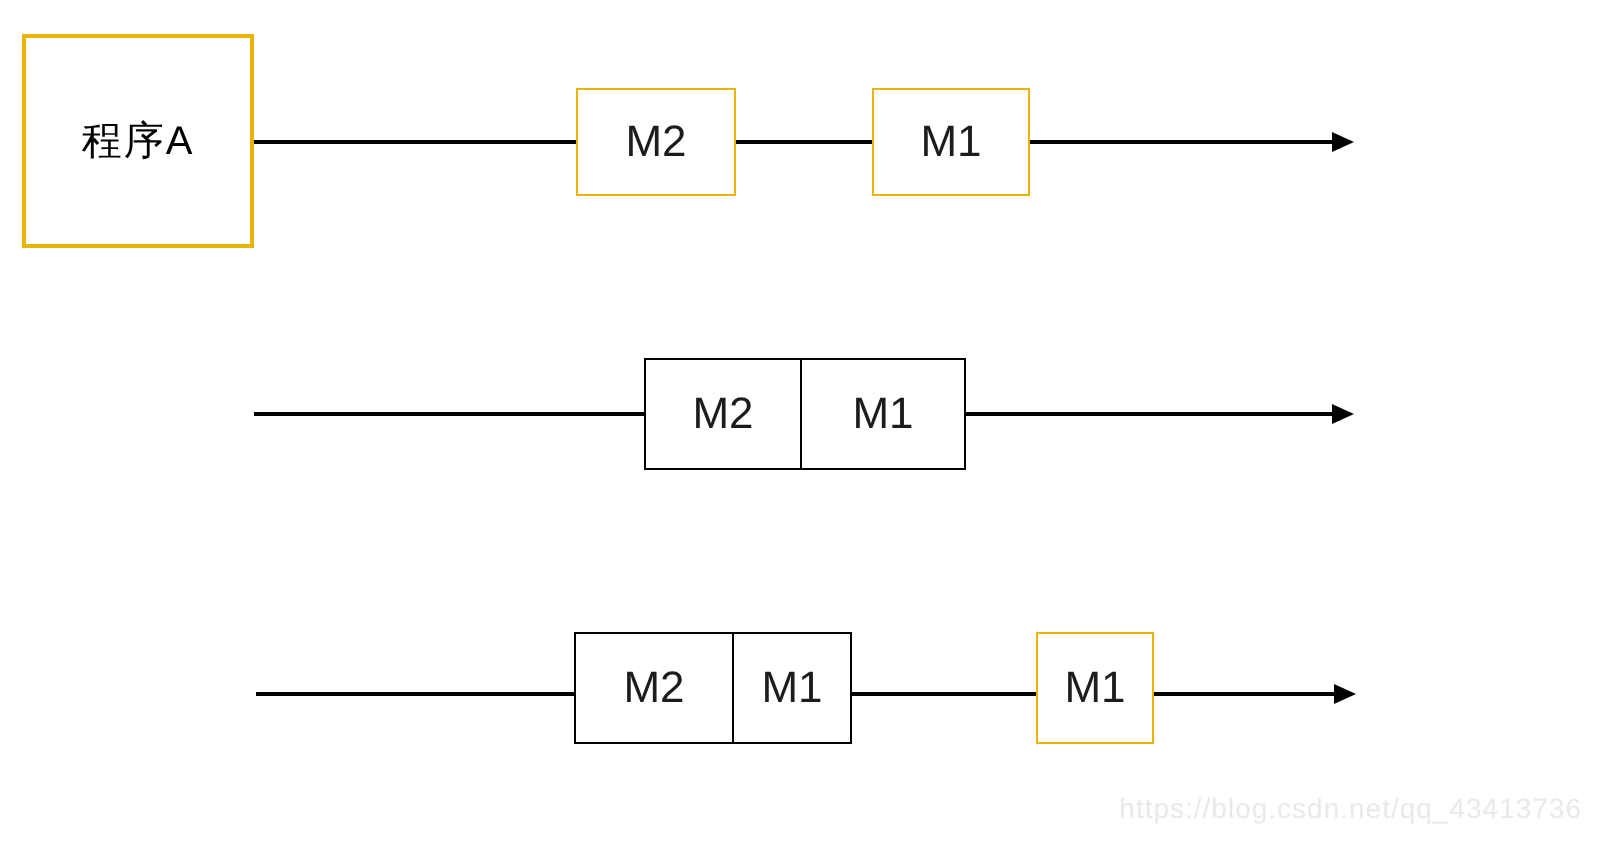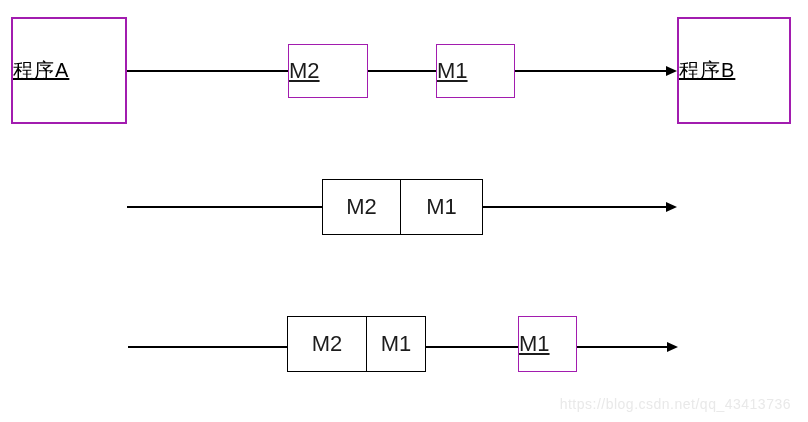--- a/index.html
+++ b/index.html
@@ -12,25 +12,25 @@
     width: 808px;
     height: 422px;
     background: #ffffff;
     font-family: "Liberation Sans", "DejaVu Sans", sans-serif;
     overflow: hidden;
   }
   .node {
     position: absolute;
     display: flex;
     align-items: center;
+    justify-content: center;
     background: #ffffff;
-    border: 2px solid #a21caf;
+    border: 2px solid #eab308;
     box-sizing: border-box;
     color: #000000;
-    text-decoration: underline;
   }
   .program {
     font-size: 20px;
     letter-spacing: 1px;
   }
   .msg {
     border-width: 1.5px;
     font-size: 22px;
     color: #1c1c1c;
   }
@@ -113,23 +113,20 @@
   <div class="hline r1-line-a"></div>
   <div class="node msg r1-m2">
     <span>M2</span>
   </div>
   <div class="hline r1-line-b"></div>
   <div class="node msg r1-m1">
     <span>M1</span>
   </div>
   <div class="hline r1-line-c"></div>
   <div class="arrowhead r1-arrow"></div>
-  <div class="node program r1-program-b">
-    <span>程序B</span>
-  </div>
 
   <div class="hline r2-line-a"></div>
   <div class="msg-group r2-group">
     <div class="msg-cell r2-cell-m2">
       <span>M2</span>
     </div>
     <div class="msg-cell r2-cell-m1">
       <span>M1</span>
     </div>
   </div>

